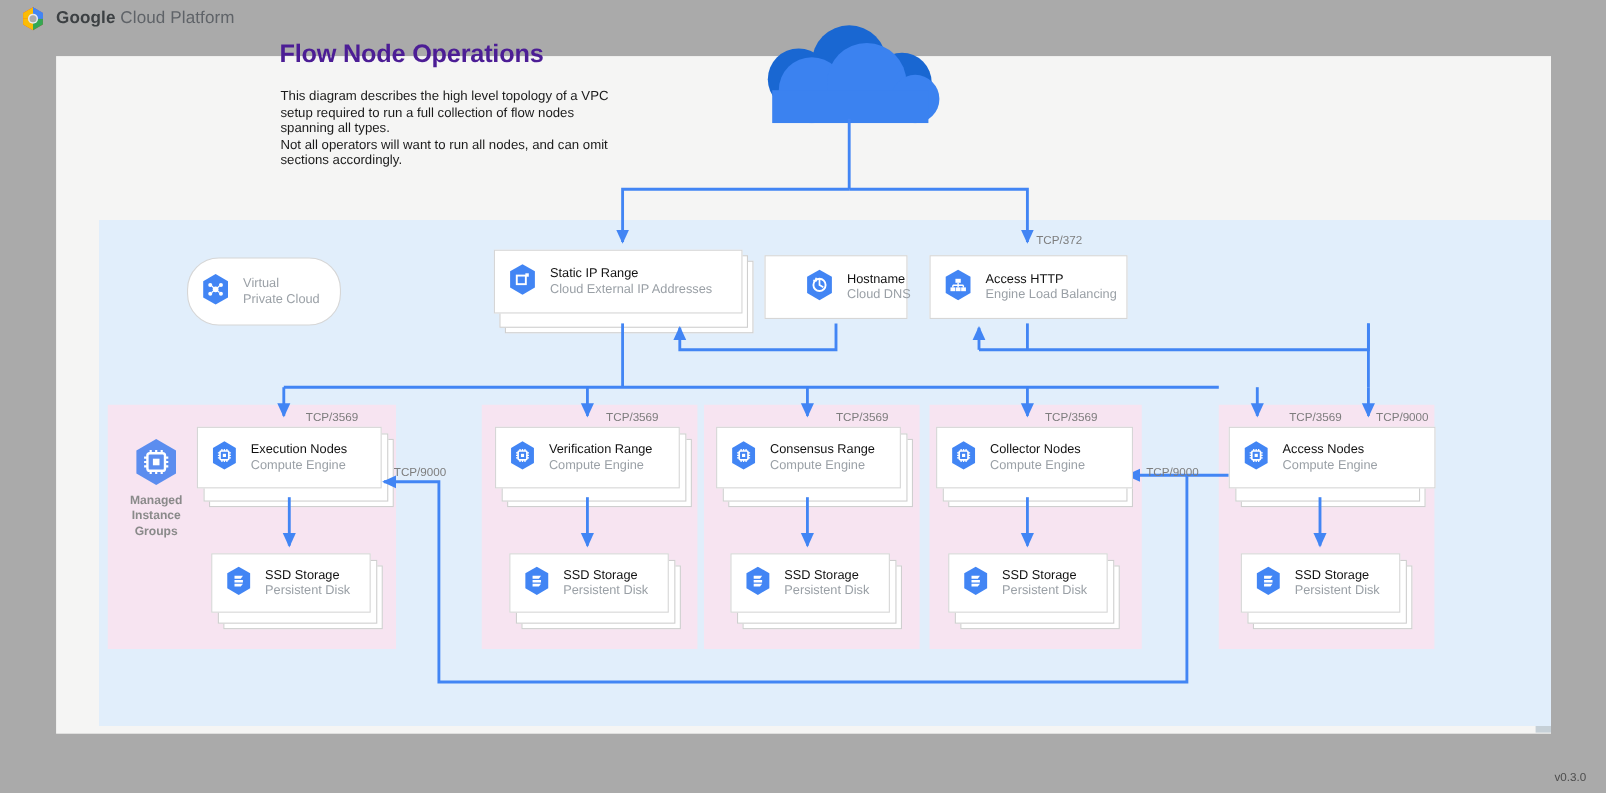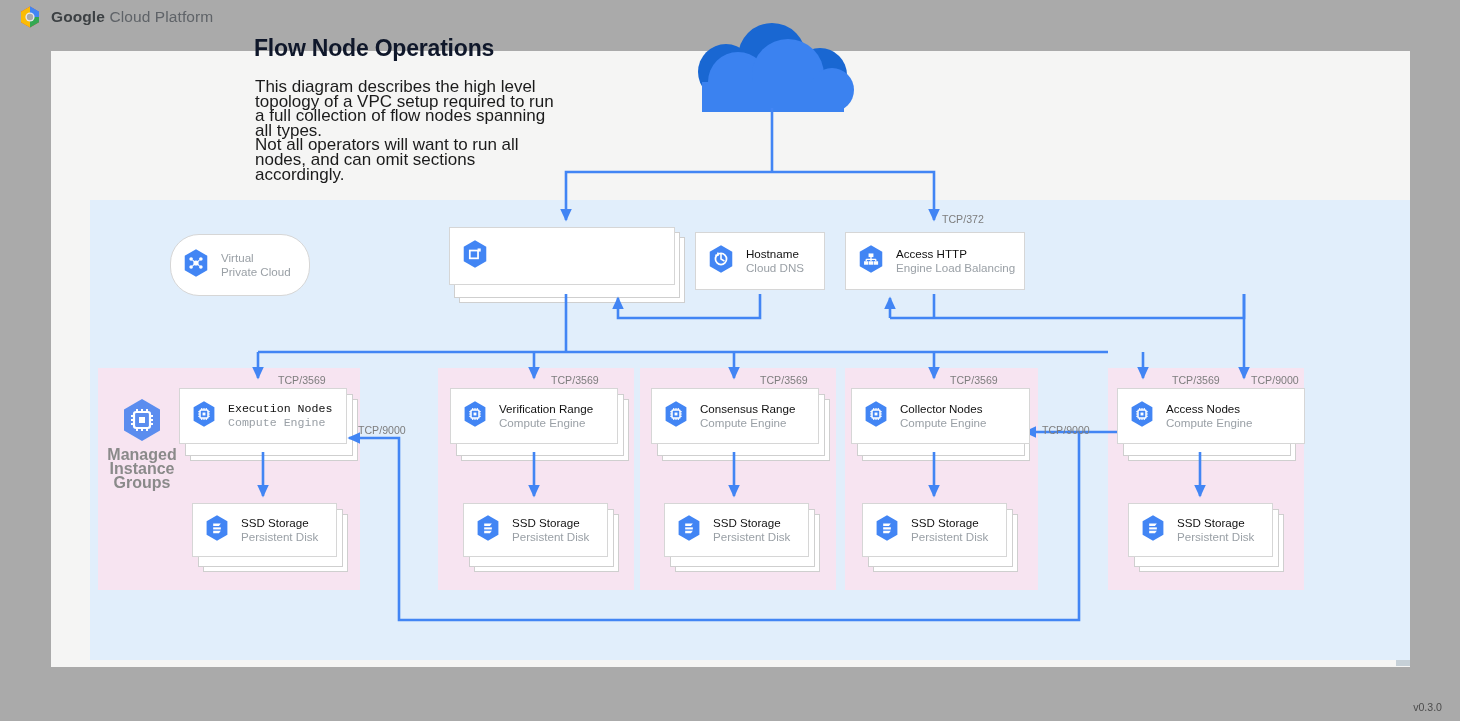--- a/index.html
+++ b/index.html
@@ -13,22 +13,22 @@
   
   #gcp-header{position:absolute;left:0;top:0;width:1460px;height:34px;display:flex;align-items:center;padding-left:18px;box-sizing:border-box;}
   #gcp-logo{width:24px;height:24px;flex:0 0 24px;margin-right:9px;}
   #gcp-wordmark{font-size:15.5px;color:#5f6368;letter-spacing:.1px;white-space:nowrap;}
   #gcp-wordmark b{color:#3c4043;font-weight:bold;}
 
   
   #page{position:absolute;left:51px;top:51px;width:1359px;height:616px;background:#f5f5f4;}
 
   
-  #title{position:absolute;left:254px;top:35px;font-size:23px;font-weight:bold;color:#0f172a;letter-spacing:-.2px;}
-  #subtitle{position:absolute;left:255px;top:80px;width:300px;font-size:17px;line-height:14.6px;color:#1b1b1b;}
+  #title{position:absolute;left:254px;top:35px;font-size:23px;font-weight:bold;color:#4c1d95;letter-spacing:-.2px;}
+  #subtitle{position:absolute;left:255px;top:80px;width:300px;font-size:12px;line-height:14.6px;color:#1b1b1b;}
 
   
   #cloud{position:absolute;left:680px;top:20px;width:186px;height:92px;}
 
   
   #vpc{position:absolute;left:90px;top:200px;width:1320px;height:460px;background:#e1eefb;}
   #vpc-shadow{position:absolute;left:1396px;top:206px;width:14px;height:460px;background:#9fb0c0;opacity:.55;}
 
   
   .group{position:absolute;background:#f7e4f1;}
@@ -38,21 +38,21 @@
   .card .ico{flex:0 0 auto;margin-left:12px;margin-right:12px;}
   .card .txt{line-height:1.25;}
   .card .t1{font-size:11.6px;color:#111;white-space:nowrap;}
   .card .t2{font-size:11.6px;color:#9aa0a6;white-space:nowrap;}
   .card.muted .t1{color:#9aa0a6;}
   
   .stack{position:absolute;z-index:4;}
   .stack i{position:absolute;display:block;background:#fff;border:1px solid #cfcfcf;box-sizing:border-box;}
 
   
-  #mig-label{position:absolute;left:106px;top:448px;width:72px;text-align:center;font-size:16px;line-height:14px;color:#8a8a8a;font-weight:bold;}
+  #mig-label{position:absolute;left:106px;top:448px;width:72px;text-align:center;font-size:11px;line-height:14px;color:#8a8a8a;font-weight:bold;}
   #mig-icon{position:absolute;left:122px;top:398px;width:40px;height:44px;}
 
   
   #wires{position:absolute;left:0;top:0;width:1460px;height:721px;pointer-events:none;z-index:5;}
   .portlabel{position:absolute;font-size:10.6px;color:#7d7d7d;white-space:nowrap;z-index:7;}
 
   #version{position:absolute;right:18px;bottom:8px;font-size:10.6px;color:#4d4d4d;}
 </style>
 </head>
 <body>
@@ -198,23 +198,27 @@
   <i style="left:5px;top:5px;width:226px;height:66px;"></i>
 </div>
 <div class="card" style="left:449px;top:227px;width:226px;height:58px;">
   <span class="ico">
     <svg viewBox="0 0 30 34" width="26" height="30">
         <path d="M15 1 L28 8.5v17L15 33 2 25.5v-17z" fill="#4285f4"></path>
         <rect x="9" y="13" width="9.5" height="9" fill="none" stroke="#fff" stroke-width="2"></rect>
         <rect x="18" y="10.6" width="3.6" height="3.6" fill="#fff"></rect>
       </svg>
   </span>
-</div>
-
-<div class="card" style="left:695px;top:232px;width:130px;height:58px;">
+  <span class="txt">
+    <div class="t1">Static IP Range</div>
+    <div class="t2">Cloud External IP Addresses</div>
+  </span>
+</div>
+
+<div class="card" style="left:695px;top:232px;width:130px;height:58px;padding-left:24px;">
   <span class="ico">
     <svg viewBox="0 0 30 34" width="26" height="30">
         <path d="M15 1 L28 8.5v17L15 33 2 25.5v-17z" fill="#4285f4"></path>
         <circle cx="15" cy="17" r="6.4" fill="none" stroke="#fff" stroke-width="2"></circle>
         <path d="M15 10.6v6.4l4 2.4" stroke="#fff" stroke-width="1.8" fill="none"></path>
         <path d="M8.4 12.6 11.4 12.6 11.4 9.6" stroke="#fff" stroke-width="1.8" fill="none"></path>
       </svg>
   </span>
   <span class="txt">
     <div class="t1">Hostname</div>
@@ -240,21 +244,21 @@
   <span class="txt">
     <div class="t1">Access HTTP</div>
     <div class="t2">Engine Load Balancing</div>
   </span>
 </div>
 
 <div class="stack" style="left:179px;top:388px;width:180px;height:78px;">
   <i style="left:11px;top:11px;width:168px;height:62px;"></i>
   <i style="left:6px;top:6px;width:168px;height:62px;"></i>
 </div>
-<div class="card" style="left:179px;top:388px;width:168px;height:56px;font-family:Liberation Mono, monospace;">
+<div class="card" style="left:179px;top:388px;width:168px;height:56px;">
   <span class="ico">
     <svg viewBox="0 0 30 34" width="24" height="28">
         <path d="M15 1 L28 8.5v17L15 33 2 25.5v-17z" fill="#4285f4"></path>
         <rect x="10" y="12" width="10" height="10" rx="1.4" fill="none" stroke="#fff" stroke-width="1.9"></rect>
         <rect x="13.2" y="15.2" width="3.6" height="3.6" fill="#fff"></rect>
         <g stroke="#fff" stroke-width="1.5">
           <path d="M12.2 9.6v2.4M15 9.6v2.4M17.8 9.6v2.4M12.2 22v2.4M15 22v2.4M17.8 22v2.4M7.6 14.2h2.4M7.6 17h2.4M7.6 19.8h2.4M20 14.2h2.4M20 17h2.4M20 19.8h2.4"></path>
         </g>
       </svg>
   </span>

